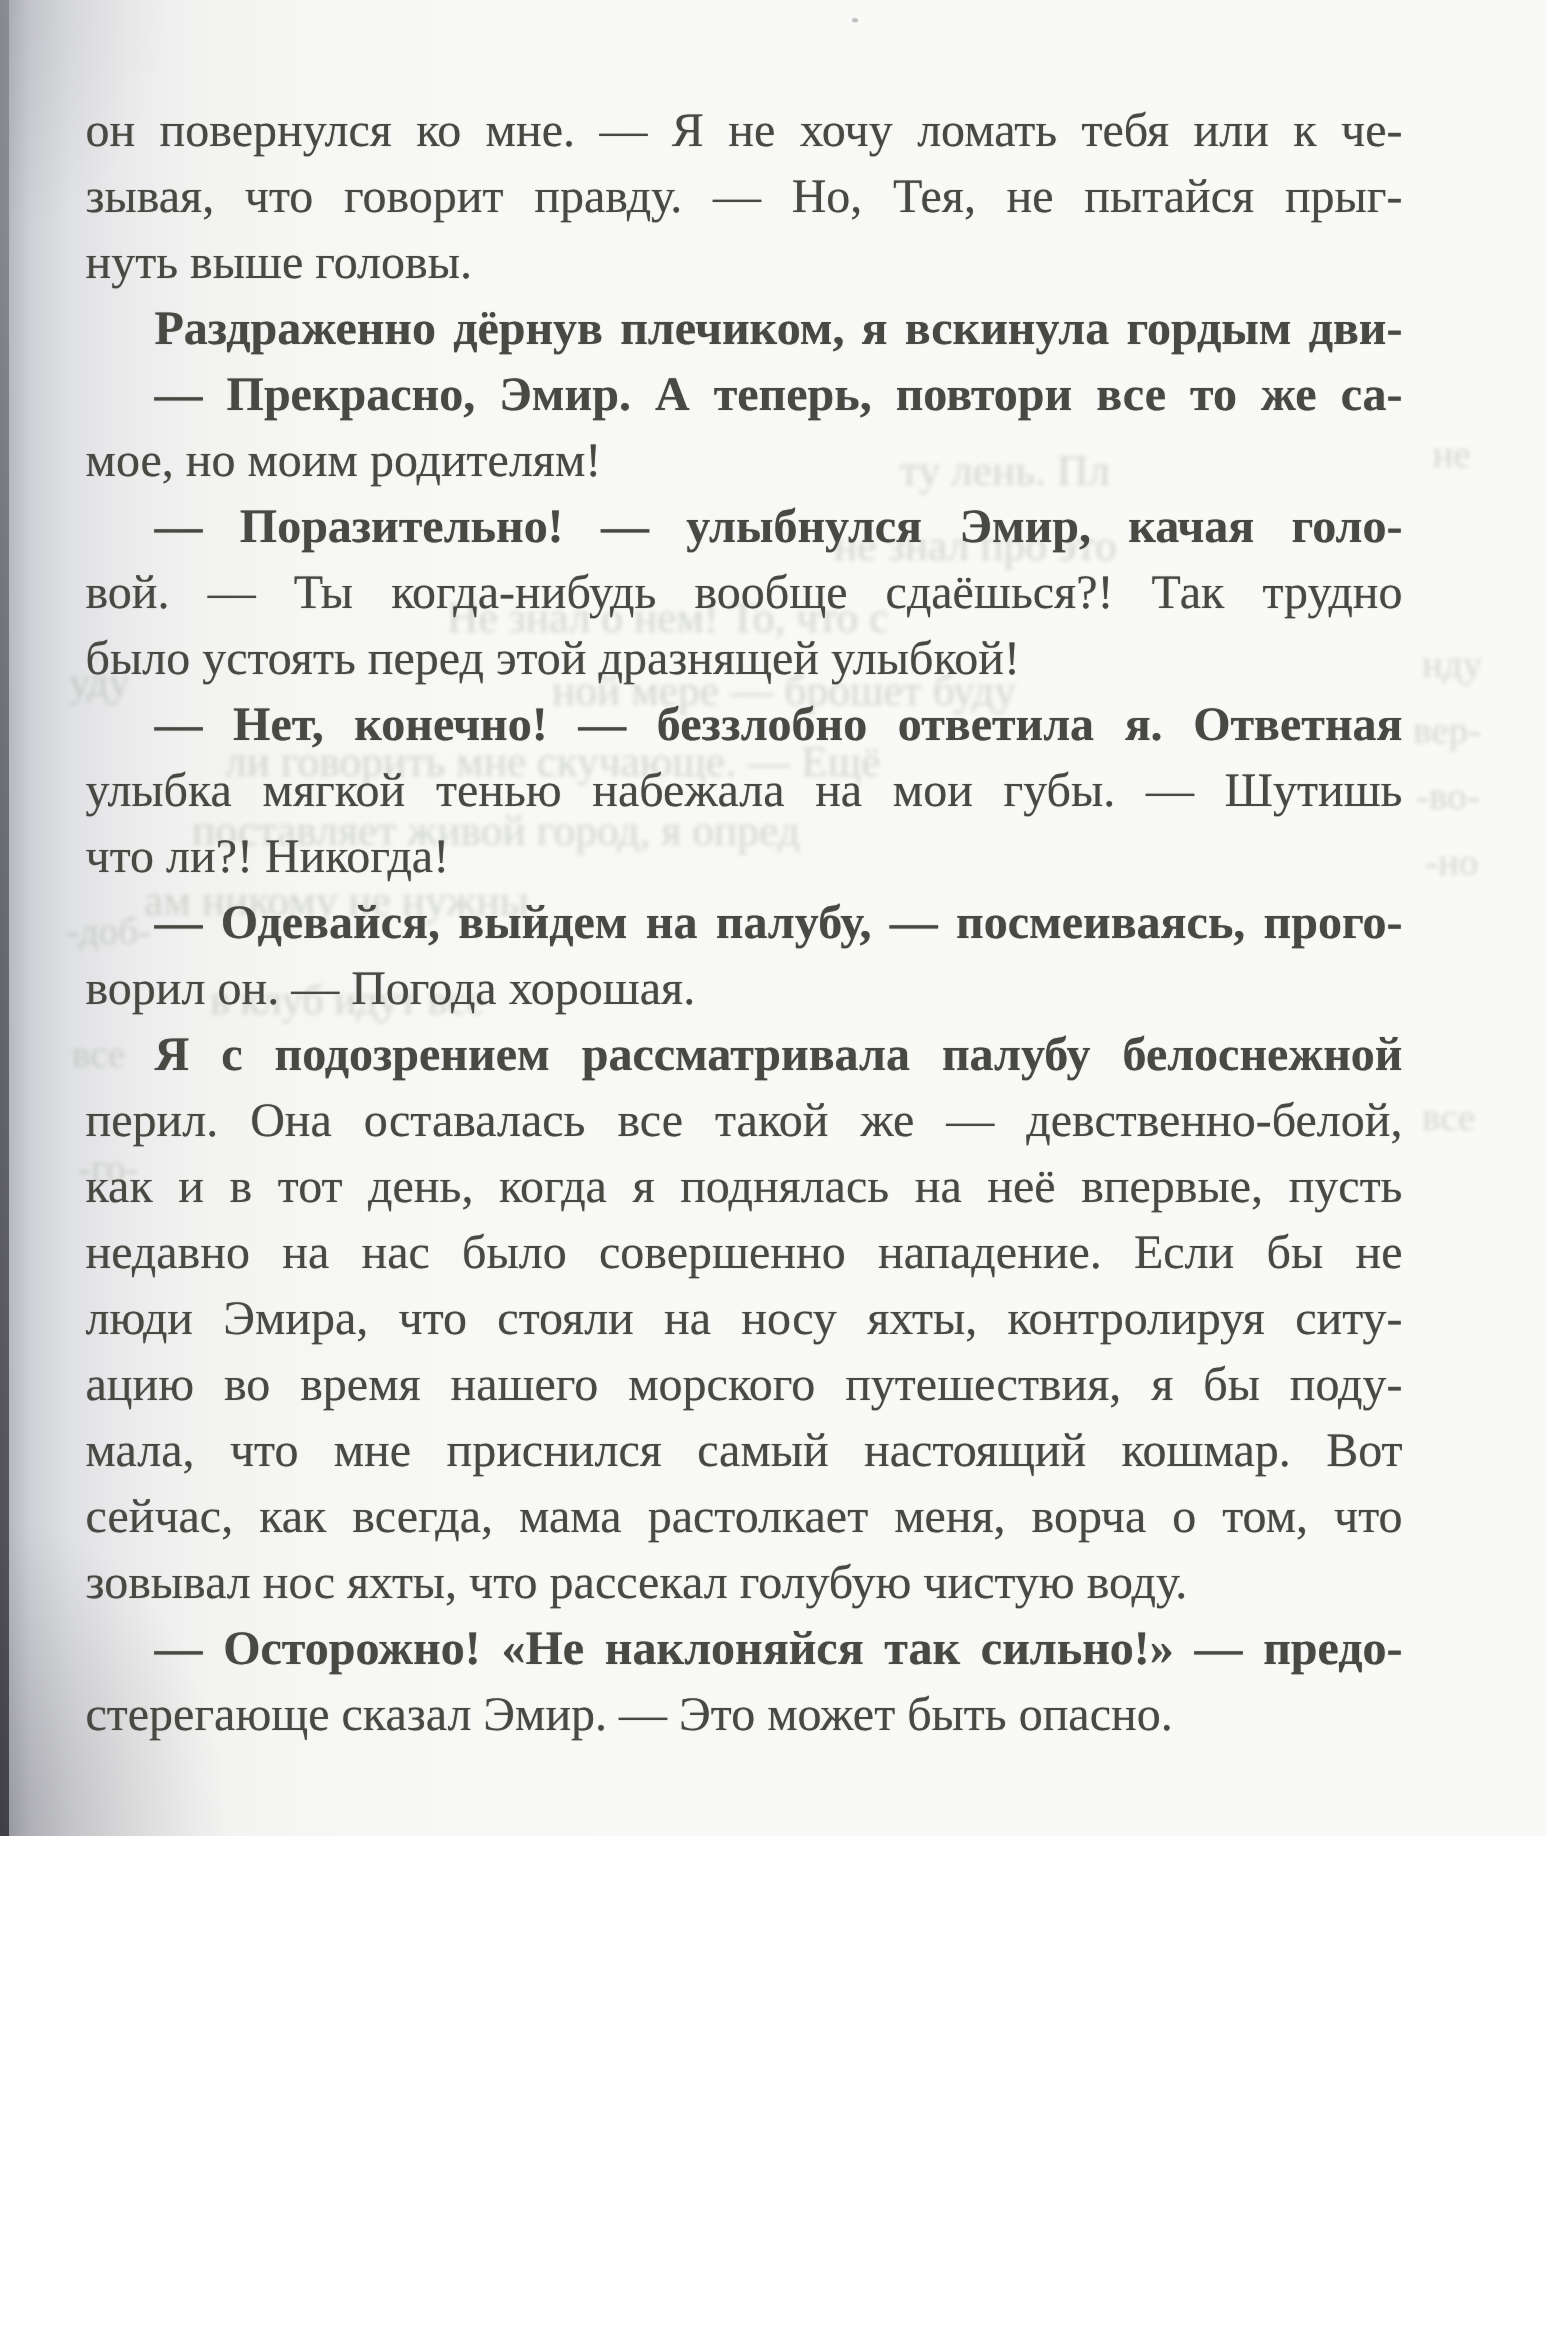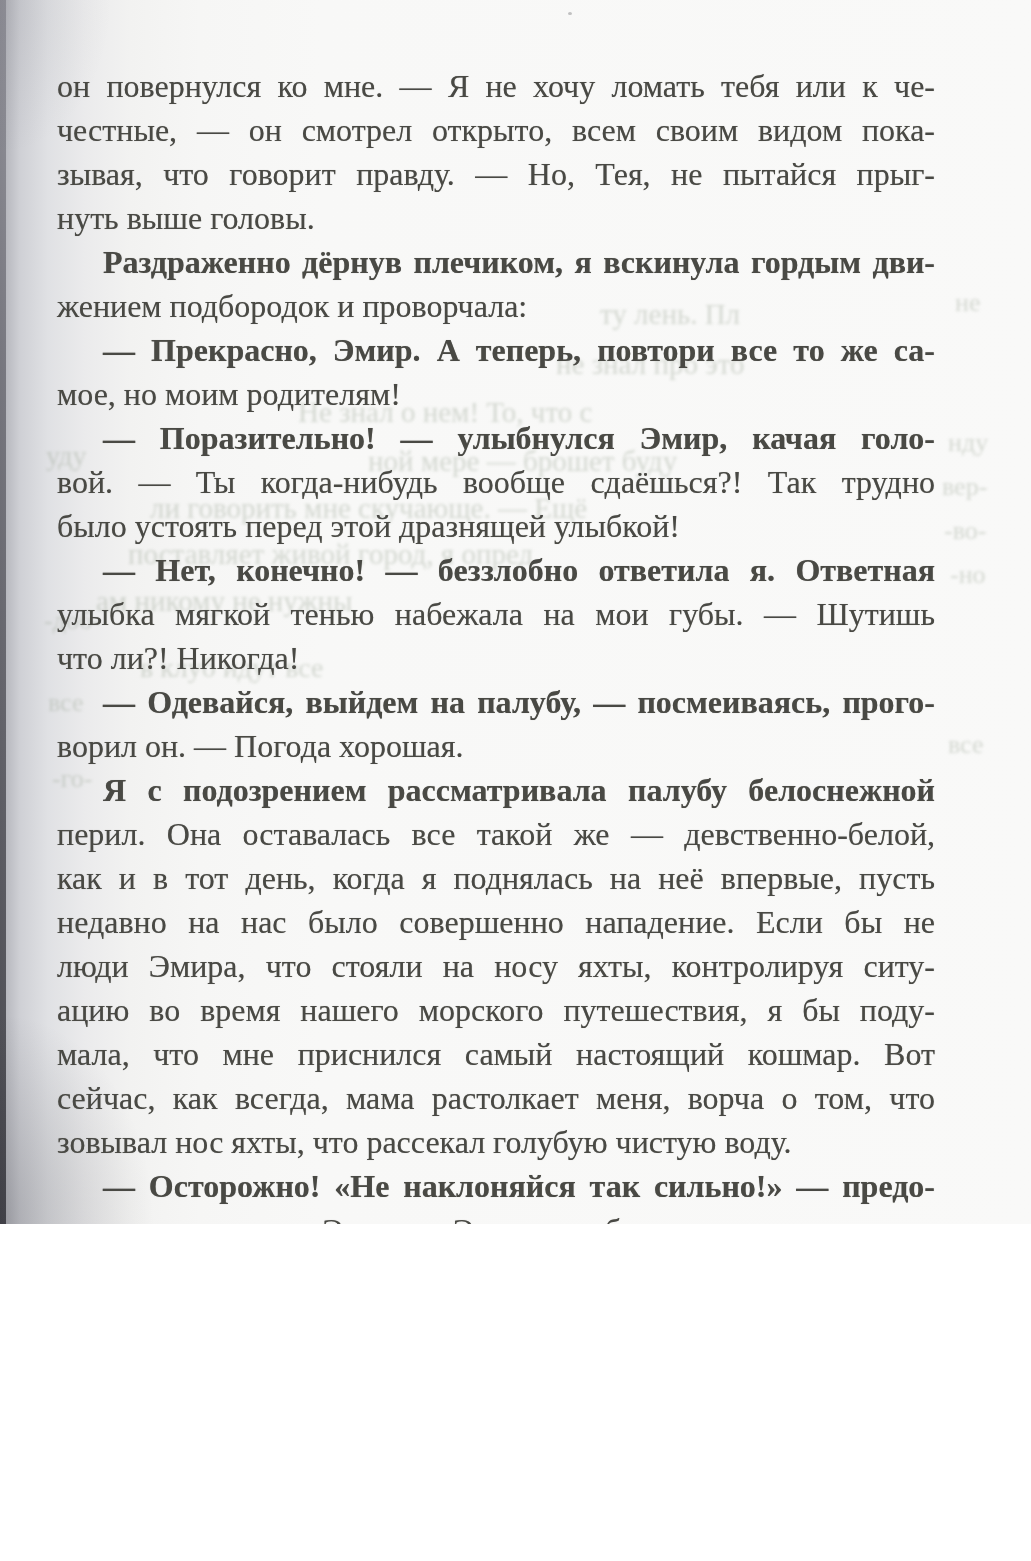--- a/index.html
+++ b/index.html
@@ -76,25 +76,23 @@
       <div class="ghost" style="left: 950px; top: 560px; font-size: 26px;">-но</div>
       <div class="ghost" style="left: 948px; top: 730px; font-size: 26px;">все</div>
       <div class="speck" style="left: 44px; top: 1516px;"></div>
       <div class="speck" style="left: 830px; top: 1510px;"></div>
       <div class="speck" style="left: 568px; top: 12px;"></div>
     </div>
   <div class="left-edge"></div>
   <div class="corner-shade"></div>
   <div class="text-block">
       <div class="line just">он повернулся ко мне. — Я не хочу ломать тебя или к че-</div>
-      <div class="line just">честные, — он смотрел открыто, всем своим видом пока-</div>
       <div class="line just">зывая, что говорит правду. — Но, Тея, не пытайся прыг-</div>
       <div class="line">нуть выше головы.</div>
       <div class="line just indent">Раздраженно дёрнув плечиком, я вскинула гордым дви-</div>
-      <div class="line">жением подбородок и проворчала:</div>
       <div class="line just indent">— Прекрасно, Эмир. А теперь, повтори все то же са-</div>
       <div class="line">мое, но моим родителям!</div>
       <div class="line just indent">— Поразительно! — улыбнулся Эмир, качая голо-</div>
       <div class="line just">вой. — Ты когда-нибудь вообще сдаёшься?! Так трудно</div>
       <div class="line">было устоять перед этой дразнящей улыбкой!</div>
       <div class="line just indent">— Нет, конечно! — беззлобно ответила я. Ответная</div>
       <div class="line just">улыбка мягкой тенью набежала на мои губы. — Шутишь</div>
       <div class="line">что ли?! Никогда!</div>
       <div class="line just indent">— Одевайся, выйдем на палубу, — посмеиваясь, прого-</div>
       <div class="line">ворил он. — Погода хорошая.</div>

